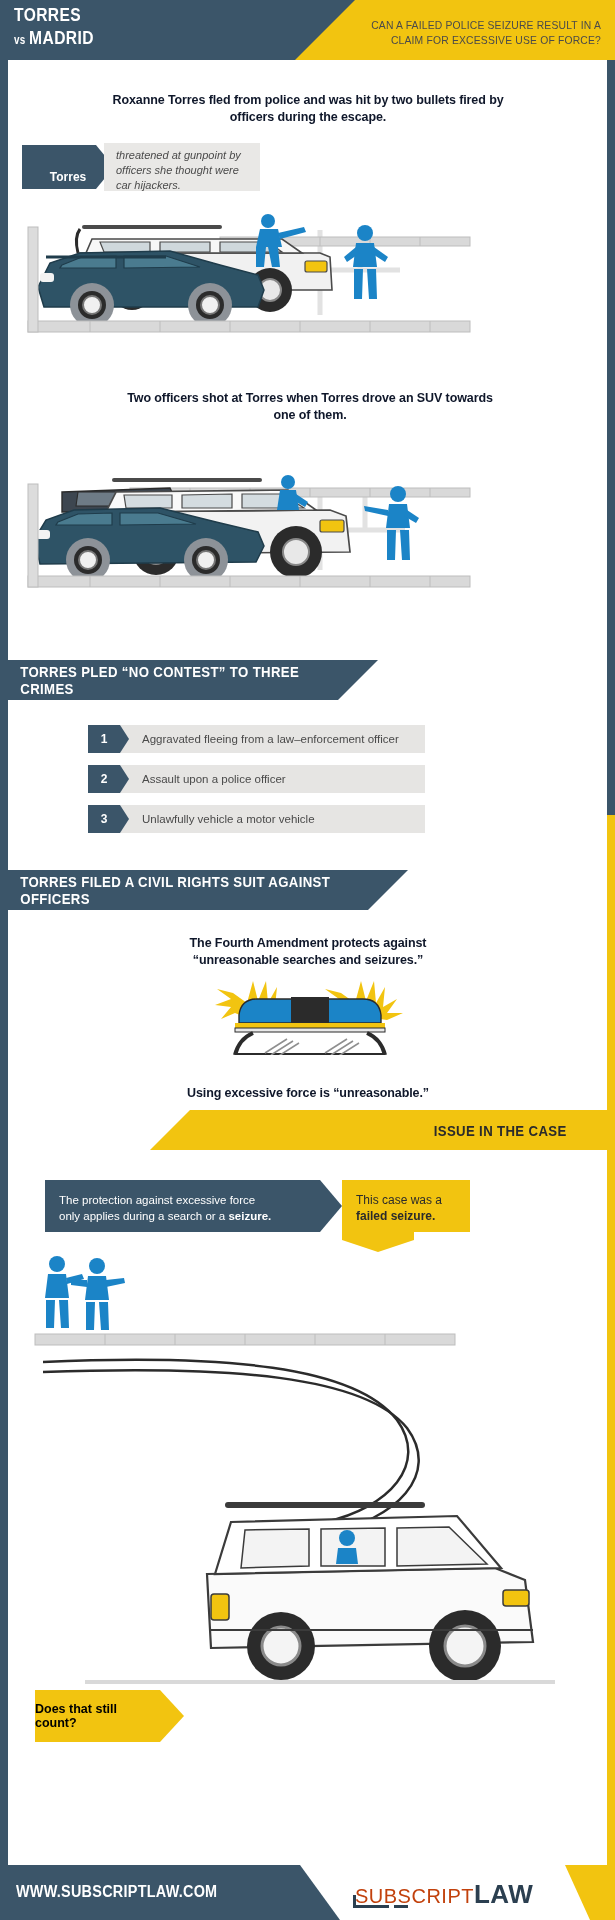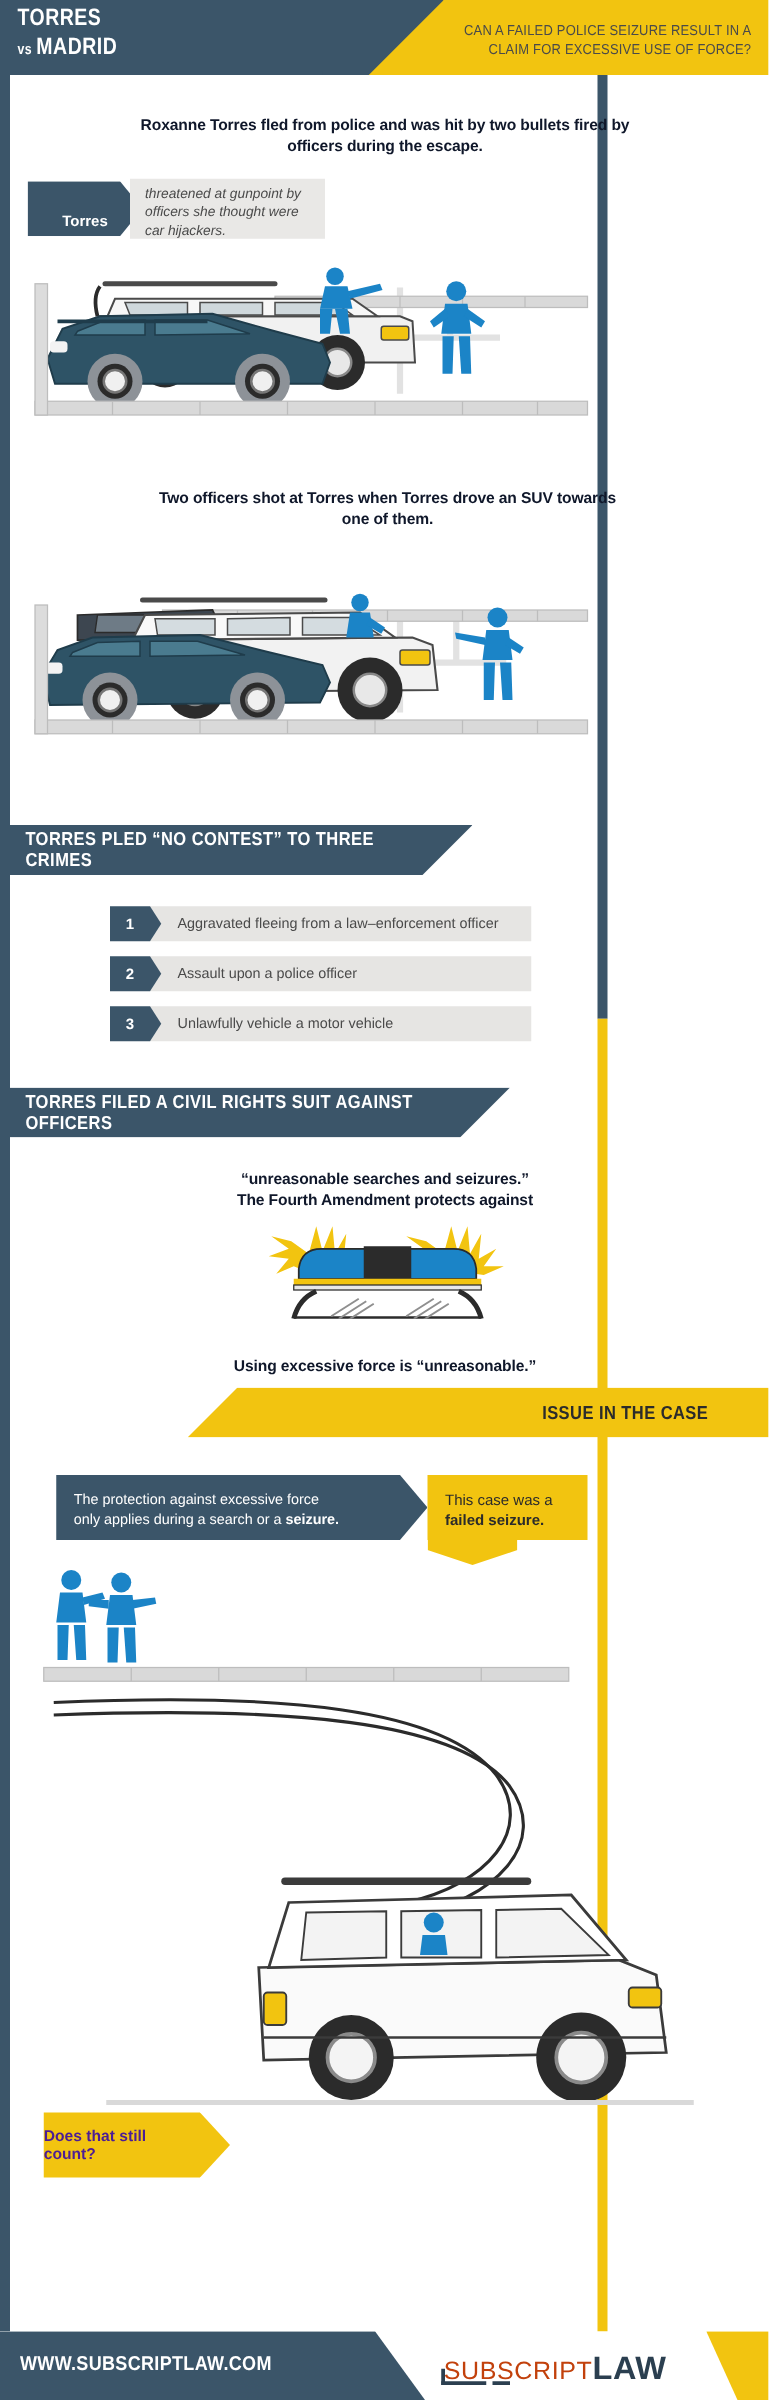--- a/index.html
+++ b/index.html
@@ -5,21 +5,21 @@
   * { margin:0; padding:0; box-sizing:border-box; }
   body {
     width:615px; height:1920px;
     font-family:"Liberation Sans", sans-serif;
     background:#ffffff;
     position:relative;
     overflow:hidden;
   }
   .page {
     position:relative;
-    width:486px; height:1920px;
+    width:615px; height:1920px;
     background:#ffffff;
     padding-left:32px;
   }
   
   .rail-left, .rail-right {
     position:absolute; top:0; bottom:0; width:8px;
     background:#3b5569;
   }
   .rail-left { left:0; }
   .rail-right { right:0; background:#f2c410; }
@@ -132,21 +132,21 @@
     position:absolute; left:0; bottom:-20px; width:72px; height:20px;
     background:#f2c410;
     clip-path:polygon(0 0, 100% 0, 100% 40%, 50% 100%, 0 40%);
   }
   .b { font-weight:bold; }
 
   
   .count-box {
     position:absolute; background:#f2c410;
     display:flex; align-items:center; justify-content:center;
-    font-weight:bold; font-size:12.5px; color:#4c1d95;
+    font-weight:bold; font-size:12.5px; color:#000000;
   }
   .count-box::after {
     content:""; position:absolute; right:-24px; top:0; height:100%; width:24px;
     background:#f2c410;
     clip-path:polygon(0 0, 0 100%, 100% 50%);
   }
 
   
   .footer { position:absolute; left:0; bottom:0; width:615px; height:55px; background:#ffffff; }
   .footer-dark {
@@ -350,22 +350,22 @@
   <div class="list-row" style="left:88px; top:805px; width:337px;">
     <div class="list-num">3</div>
     <div class="list-body">Unlawfully vehicle a motor vehicle</div>
   </div>
 
   <div class="banner" style="left:8px; top:870px; width:400px; clip-path:polygon(0 0, 400px 0, 360px 40px, 0 40px);">
     <div class="banner-txt">TORRES FILED A CIVIL RIGHTS SUIT AGAINST OFFICERS</div>
   </div>
 
   <div class="scene-caption" style="left:108px; top:935px; width:400px;">
+    <div>The Fourth Amendment protects against</div>
     <div>“unreasonable searches and seizures.”</div>
-    <div>The Fourth Amendment protects against</div>
   </div>
 
   <svg width="210" height="80" style="position:absolute; left:205px; top:975px;" viewBox="0 0 210 80">
     <g fill="#f2c410">
       <path d="M42 28 l6 -22 l5 20 l8 -20 l2 22 l9 -16 l-2 20 l14 -8 l-10 14 l16 0 l-16 7 l-14 -2 l-18 0 l-12 -5 l-14 6 l10 -12 l-16 -2 l16 -6 l-14 -10 l16 4 z"></path>
     </g>
     <g fill="#f2c410">
       <path d="M150 28 l6 -22 l5 20 l8 -20 l2 22 l9 -16 l-2 20 l14 -8 l-10 14 l16 0 l-16 7 l-14 -2 l-18 0 l-12 -5 l-14 6 l10 -12 l-16 -2 l16 -6 l-14 -10 l16 4 z"></path>
     </g>
     <path d="M34 40 q2 -16 18 -16 h106 q16 0 18 16 v8 H34 Z" fill="#1b84c7" stroke="#2b2b2b" stroke-width="1.4"></path>

